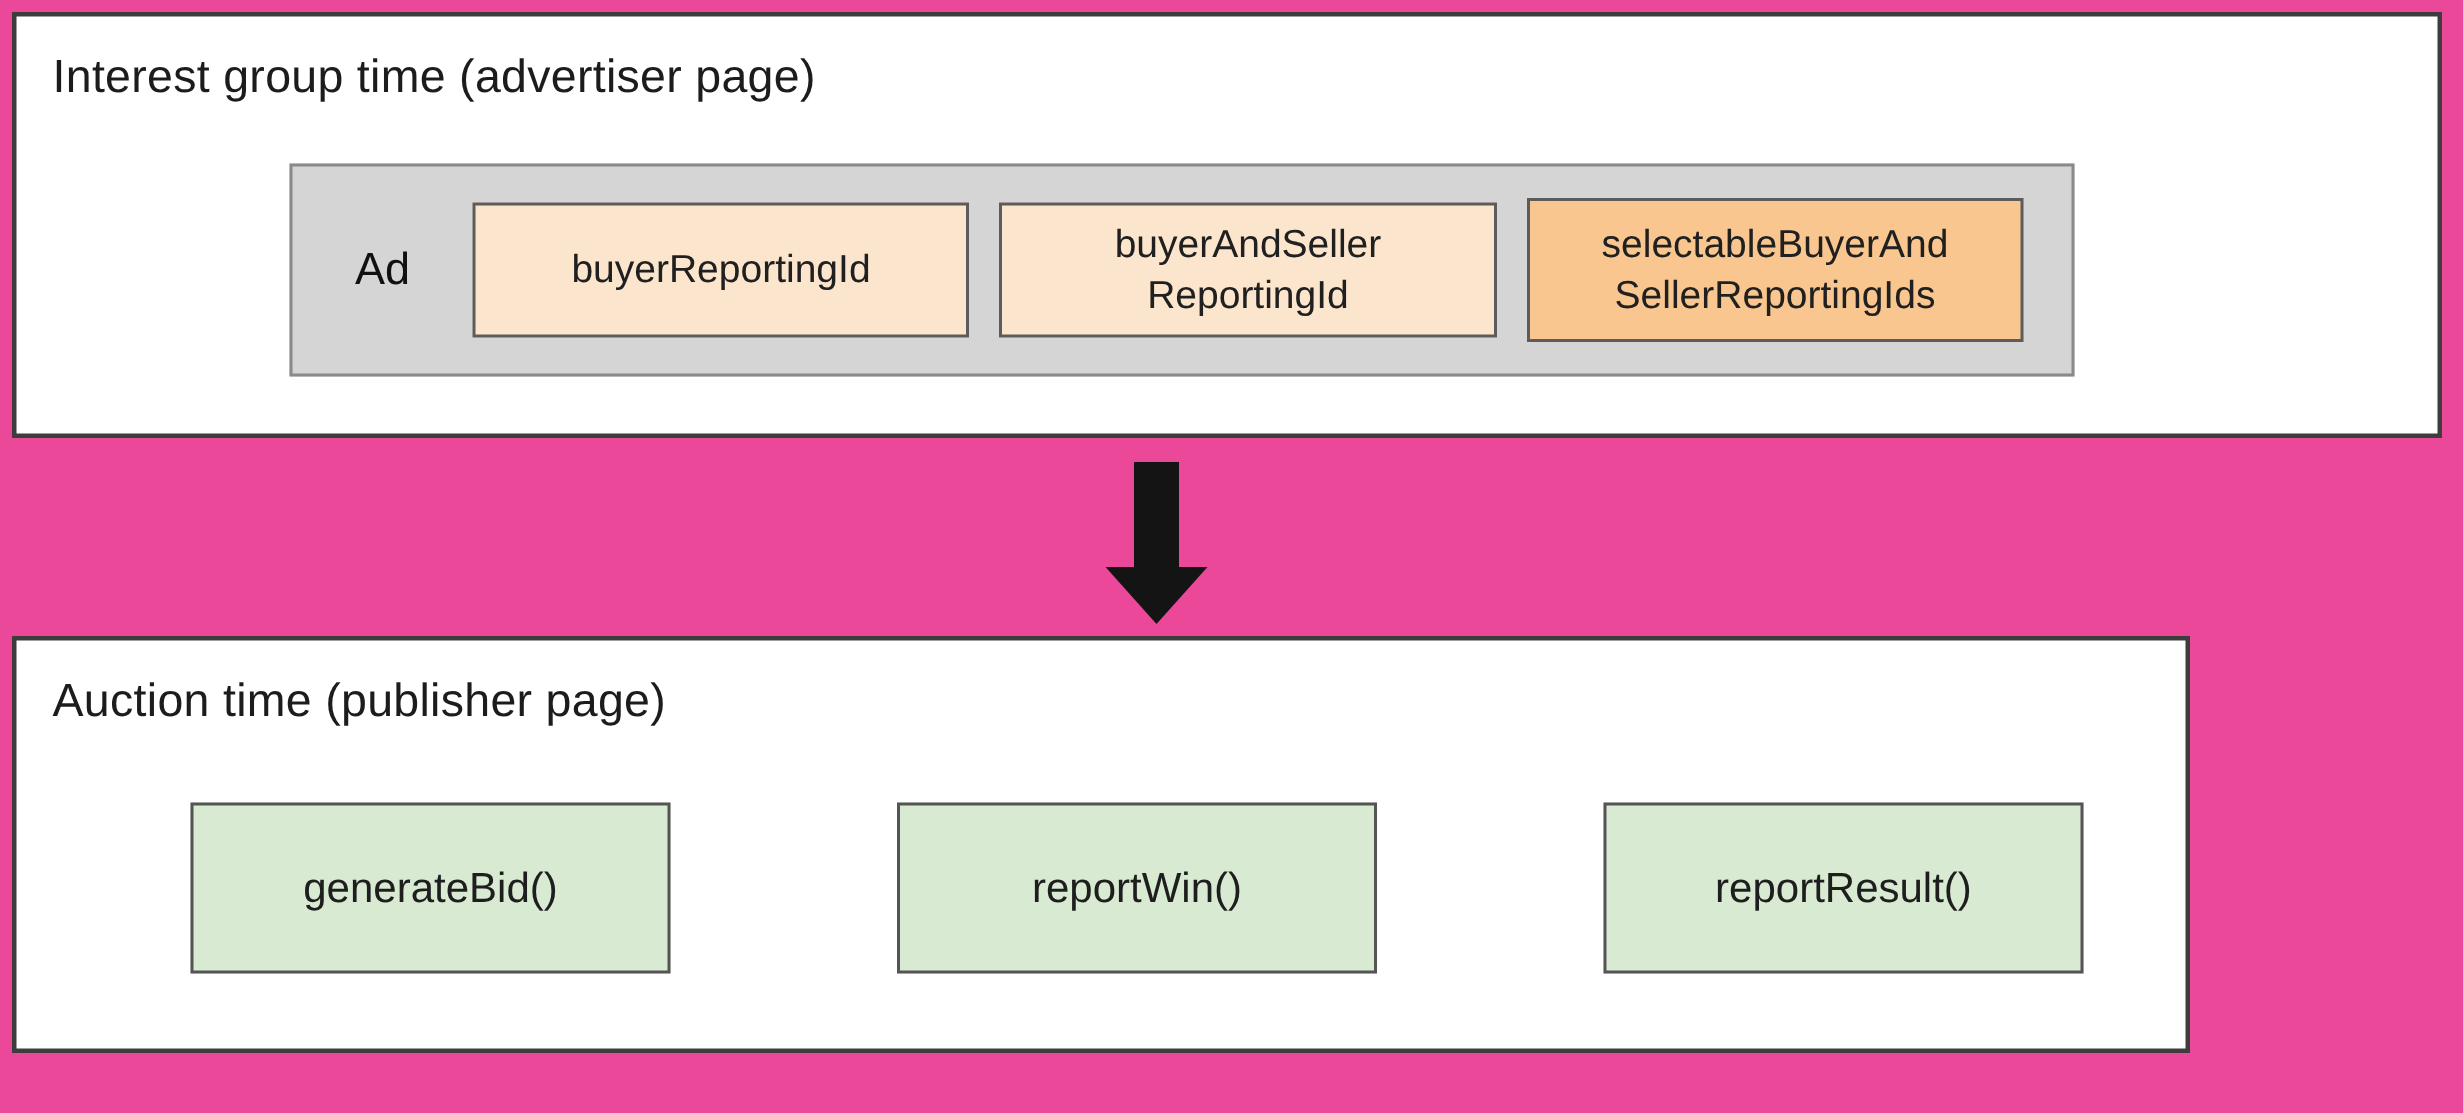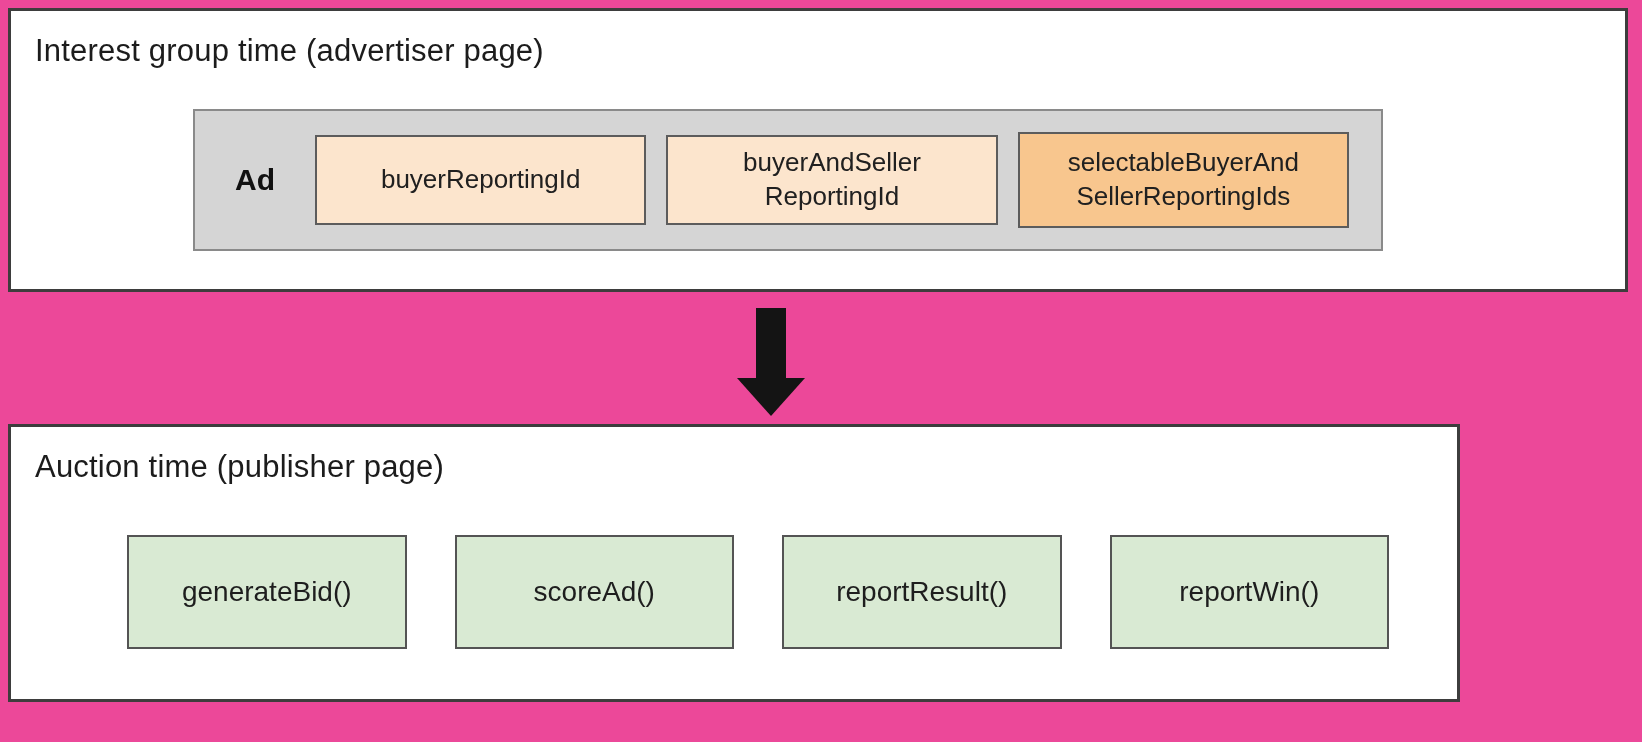--- a/index.html
+++ b/index.html
@@ -42,21 +42,21 @@
     left: 182px; top: 98px;
     width: 1190px; height: 142px;
     background: #d5d5d5;
     border: 2px solid #8a8a8a;
     display: flex;
     align-items: center;
   }
   .ad-label {
     width: 120px;
     text-align: center;
-    font-weight: bold;
+    font-weight: normal;
     font-size: 30px;
     color: #111;
   }
   .id-boxes {
     flex: 1;
     display: flex;
     align-items: center;
     gap: 20px;
     padding-right: 32px;
   }
@@ -139,19 +139,18 @@
   <div class="down-arrow">
     <div class="stem"></div>
     <div class="head"></div>
   </div>
 
   <div class="panel panel-bottom">
     <div class="panel-title">Auction time (publisher page)</div>
 
     <div class="fn-row">
       <div class="fn-box">generateBid()</div>
-      <div class="fn-box">scoreAd()</div>
+      <div class="fn-box">reportWin()</div>
       <div class="fn-box">reportResult()</div>
-      <div class="fn-box">reportWin()</div>
     </div>
   </div>
 
 </div>
 
 </body></html>

